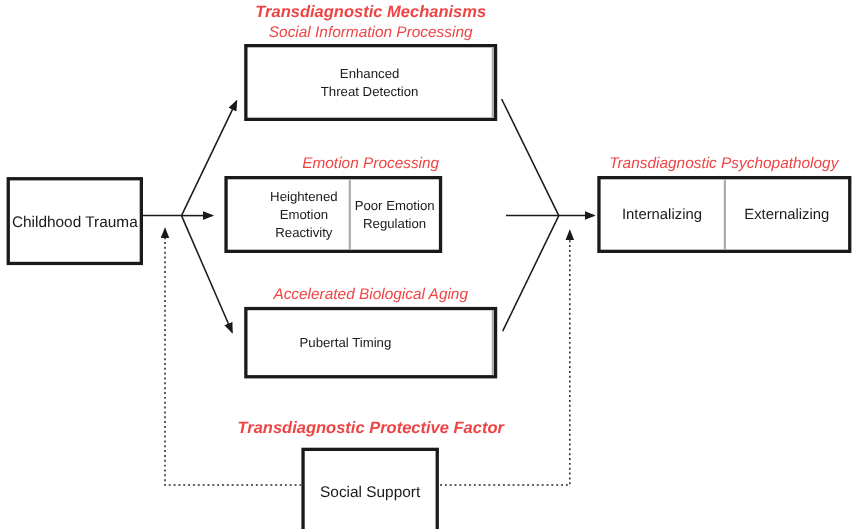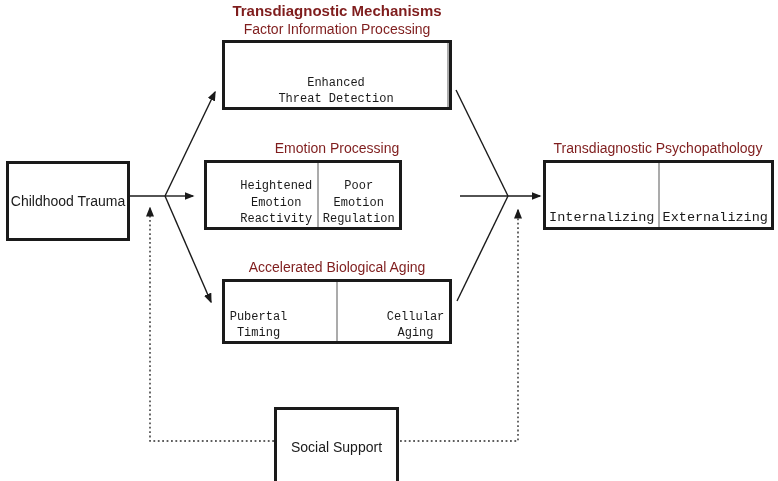--- a/index.html
+++ b/index.html
@@ -27,46 +27,46 @@
     border: 3px solid #1a1a1a;
     background: #ffffff;
     display: flex;
     align-items: center;
     justify-content: center;
   }
   .node .cell {
     flex: 1 1 0;
     height: 100%;
     display: flex;
-    align-items: flex-end;
+    align-items: center;
     justify-content: center;
     text-align: center;
     font-size: 12px;
     line-height: 1.35;
-    font-family: Liberation Mono, monospace;
   }
   .node .cell span { white-space: pre-line; }
   .node .vdivider {
     width: 2px;
     align-self: stretch;
     background: #ababab;
     flex: 0 0 2px;
   }
   .node.big-cells .cell { font-size: 13.5px; }
   .single-label {
     font-size: 14px;
     text-align: center;
     line-height: 1.2;
   }
   .caption {
     position: absolute;
     text-align: center;
     font-size: 14px;
     line-height: 1.2;
-    color: #7f1d1d;
+    color: #ef4444;
+    font-style: italic;
   }
   .caption.bold {
     font-weight: bold;
     font-size: 15px;
   }
 </style>
 </head>
 <body>
 
 <div class="canvas">
@@ -86,28 +86,29 @@
     <path d="M456,90 L508,196" stroke="#1a1a1a" stroke-width="1.4" fill="none"></path>
     <path d="M457,301 L508,196" stroke="#1a1a1a" stroke-width="1.4" fill="none"></path>
     <path d="M460,196 L540,196" stroke="#1a1a1a" stroke-width="1.4" fill="none" marker-end="url(#arrow)"></path>
 
     <path d="M274,441 L150,441 L150,208" stroke="#2a2a2a" stroke-width="1.4" fill="none" stroke-dasharray="1.8 2.6" marker-end="url(#arrow)"></path>
     <path d="M400,441 L518,441 L518,210" stroke="#2a2a2a" stroke-width="1.4" fill="none" stroke-dasharray="1.8 2.6" marker-end="url(#arrow)"></path>
   </svg>
 
   <div class="caption bold" style="left:187px; top:2px; width:300px;">Transdiagnostic Mechanisms</div>
 
-  <div class="caption" style="left:192px; top:21px; width:290px;">Factor Information Processing</div>
+  <div class="caption" style="left:192px; top:21px; width:290px;">Social Information Processing</div>
 
   <div class="caption" style="left:222px; top:140px; width:230px;">Emotion Processing</div>
 
   <div class="caption" style="left:192px; top:259px; width:290px;">Accelerated Biological Aging</div>
 
   <div class="caption" style="left:513px; top:140px; width:290px;">Transdiagnostic Psychopathology</div>
 
+  <div class="caption bold" style="left:187px; top:381px; width:300px;">Transdiagnostic Protective Factor</div>
 
   <div class="node" style="left:6px; top:161px; width:124px; height:80px;">
     <div class="single-label">Childhood Trauma</div>
   </div>
 
   <div class="node" style="left:222px; top:40px; width:230px; height:70px;">
     <div class="cell">
       <span>Enhanced
 Threat Detection</span>
     </div>
@@ -124,23 +125,20 @@
       <span>Poor Emotion
 Regulation</span>
     </div>
   </div>
 
   <div class="node" style="left:222px; top:279px; width:230px; height:65px;gap:44px;">
     <div class="cell">
       <span>Pubertal Timing</span>
     </div>
     <div class="vdivider"></div>
-    <div class="cell">
-      <span>Cellular Aging</span>
-    </div>
   </div>
 
   <div class="node big-cells" style="left:543px; top:160px; width:231px; height:70px;">
     <div class="cell">
       <span>Internalizing</span>
     </div>
     <div class="vdivider"></div>
     <div class="cell">
       <span>Externalizing</span>
     </div>

